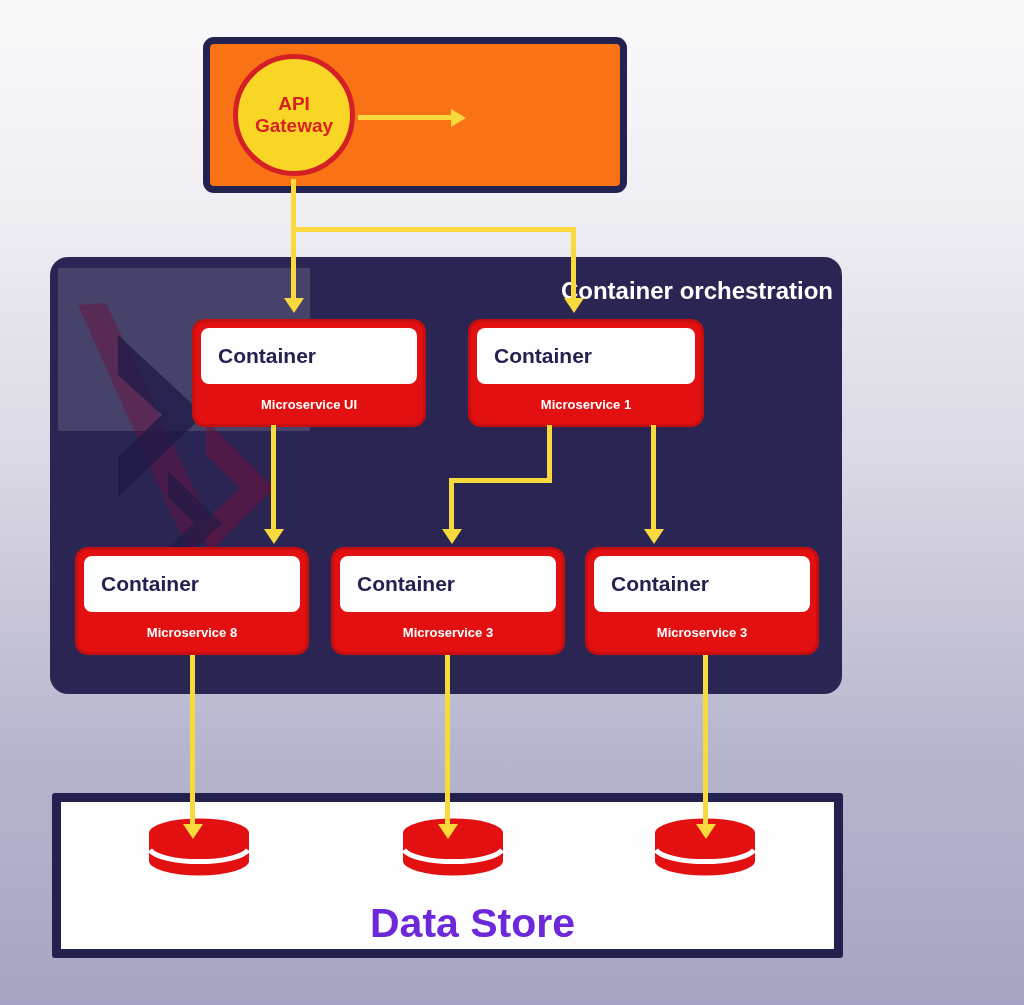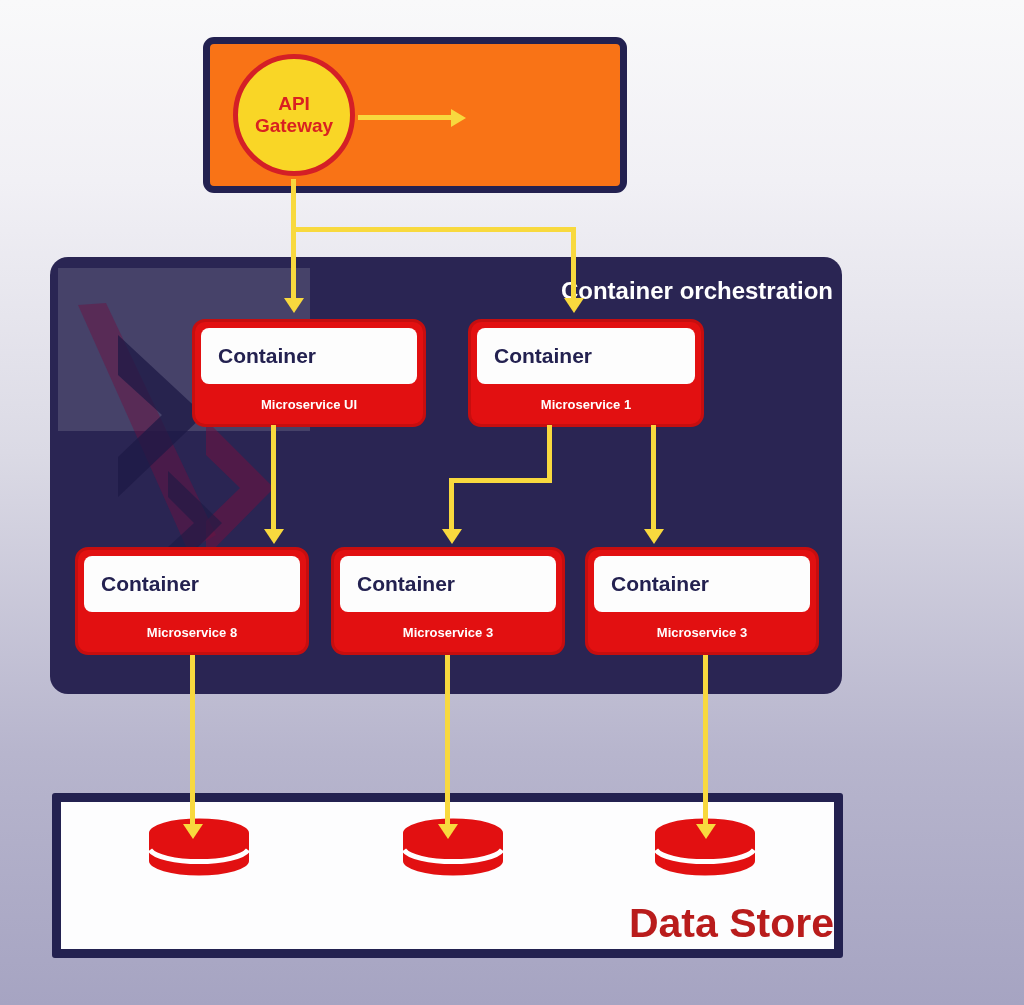--- a/index.html
+++ b/index.html
@@ -56,22 +56,22 @@
     color:#ffffff;font-weight:bold;font-size:13px;
   }
 
   
   .datastore-box{
     left:52px;top:793px;width:791px;height:165px;
     background:#fdfdfe;border:9px solid #232150;border-radius:3px;
     box-sizing:border-box;z-index:1;
   }
   .datastore-title{
-    position:absolute;left:0;top:98px;width:100%;text-align:right;
-    color:#b91c1c;font-weight:bold;font-size:41px;z-index:2;
+    position:absolute;left:0;top:98px;width:100%;text-align:center;
+    color:#6d28d9;font-weight:bold;font-size:41px;z-index:2;padding-left:25px;
   }
   .disk{position:absolute;width:106px;height:62px;z-index:3;}
 
   
   .seg{position:absolute;background:#f8d93e;z-index:10;}
   .head-down{
     position:absolute;width:0;height:0;z-index:10;
     border-left:10px solid transparent;border-right:10px solid transparent;
     border-top:15px solid #f8d93e;
   }

